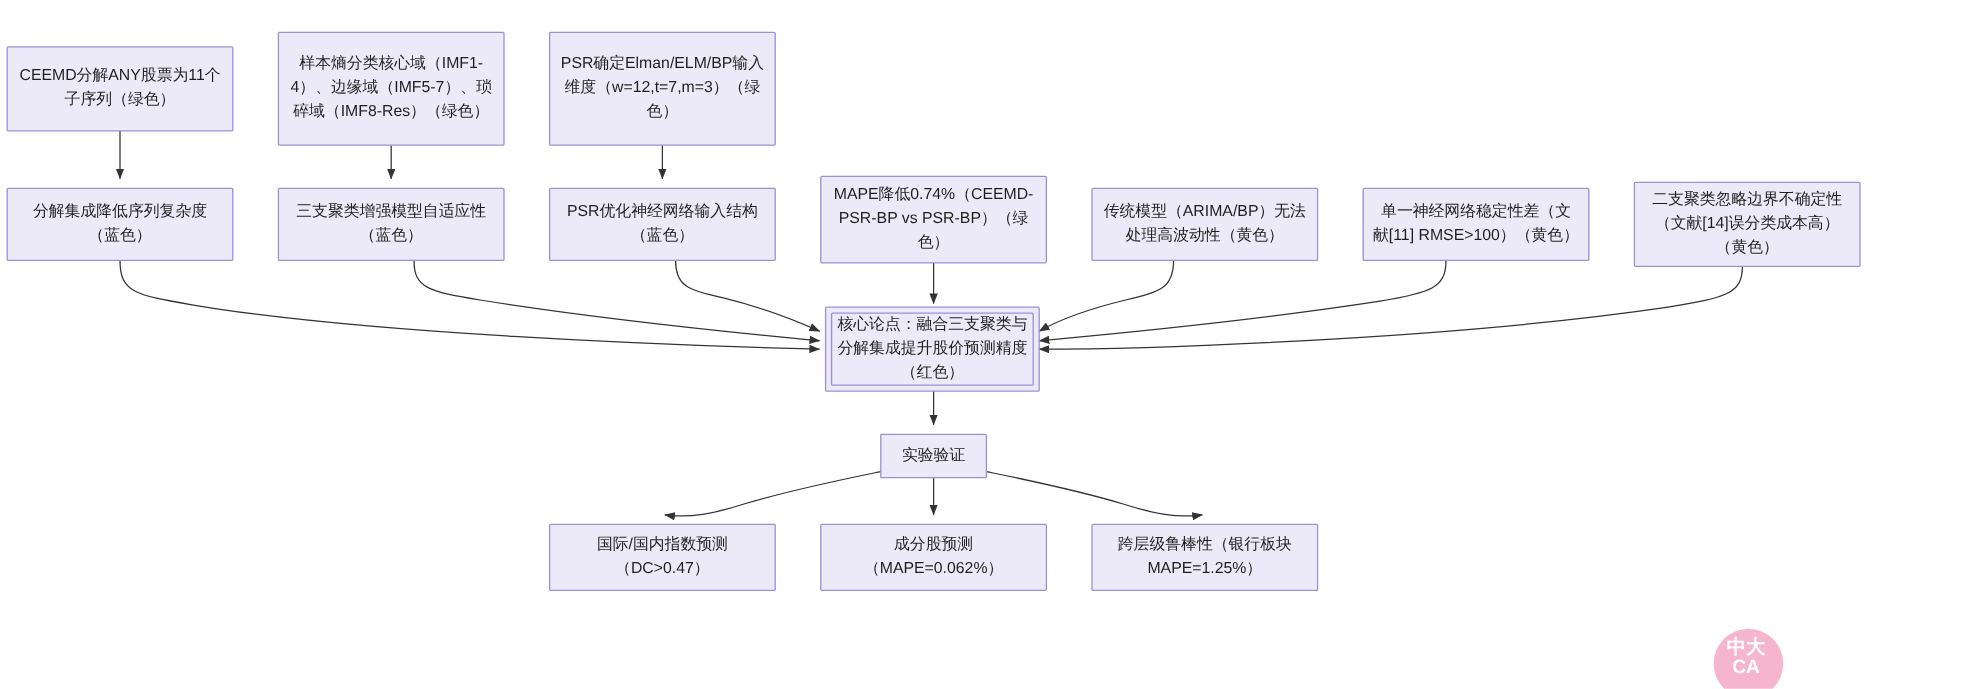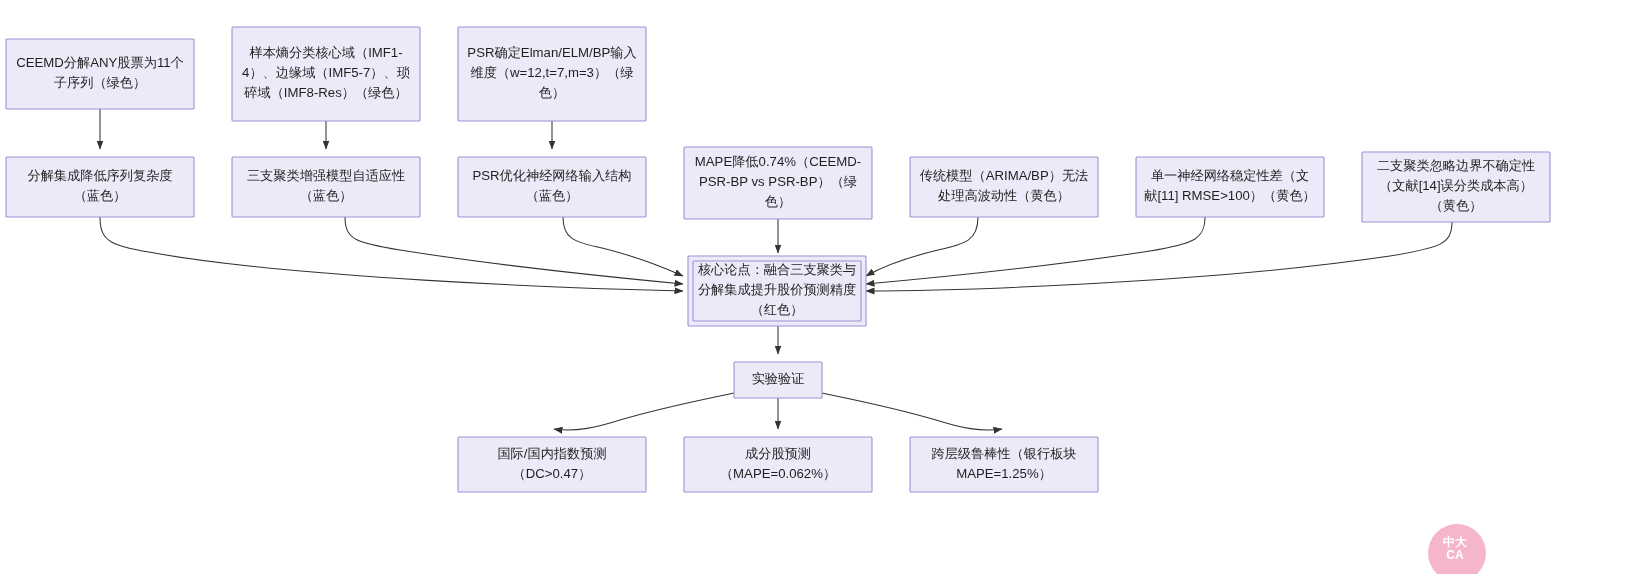--- a/index.html
+++ b/index.html
@@ -59,21 +59,21 @@
     background: #F3A2BF;
     opacity: 0.78;
     display: flex;
     align-items: center;
     justify-content: center;
     overflow: hidden;
   }
   .watermark-text {
     color: #ffffff;
     font-family: "Liberation Sans", "DejaVu Sans", sans-serif;
-    font-size: 12px;
+    font-size: 16px;
     font-weight: bold;
     line-height: 1.05;
     text-align: center;
     transform: translate(-2px, -4px);
     letter-spacing: 0px;
   }
 </style>
 </head>
 <body>
 

